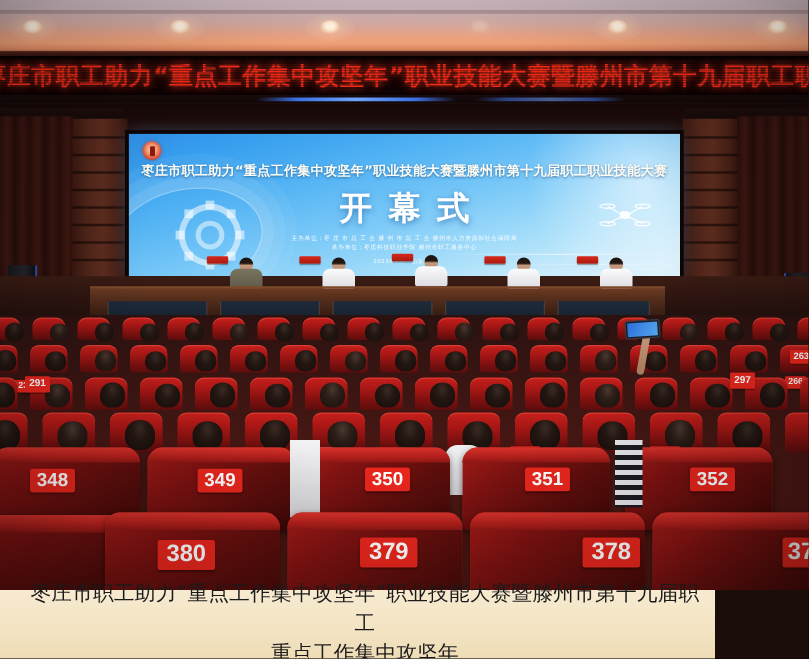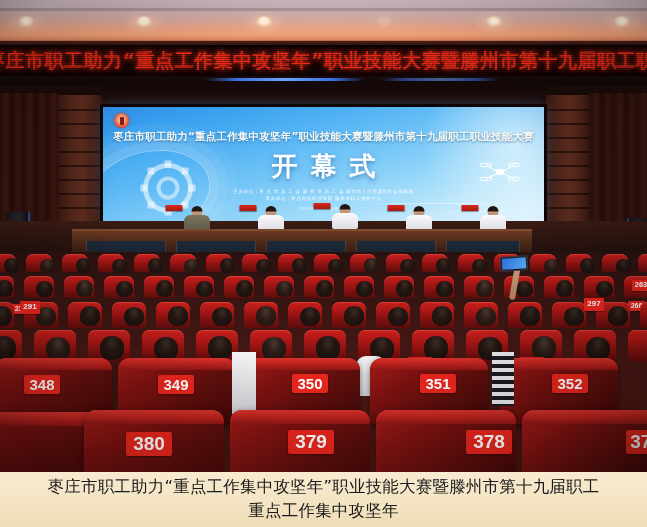--- a/index.html
+++ b/index.html
@@ -372,27 +372,27 @@
   }
   .phone-dev::after{
     content:""; position:absolute; left:1px; top:1px; right:1px; bottom:1px;
     background: linear-gradient(120deg,#2b6ed8,#56a8f0);
   }
 
   
   #caption {
     position:absolute;
     left:0; top:472px;
-    width:647px; height:55px;
+    width:572px; height:55px;
     background: linear-gradient(to bottom, #f7ead0 0%, #f4e4c4 55%, #eedcb6 100%);
     display:flex;
     align-items:center;
-    justify-content:center;
+    justify-content:flex-start;
     box-sizing:border-box;
-    padding: 2px 8px 4px 8px;
+    padding: 2px 8px 4px 20px;
   }
   .caption-text {
     font-family: "DejaVu Sans", "Liberation Sans", sans-serif;
     font-size: 16.5px;
     font-weight: 400;
     color: #1a1a1a;
     line-height: 24px;
     text-align: center;
     letter-spacing: 0.2px;
   }

